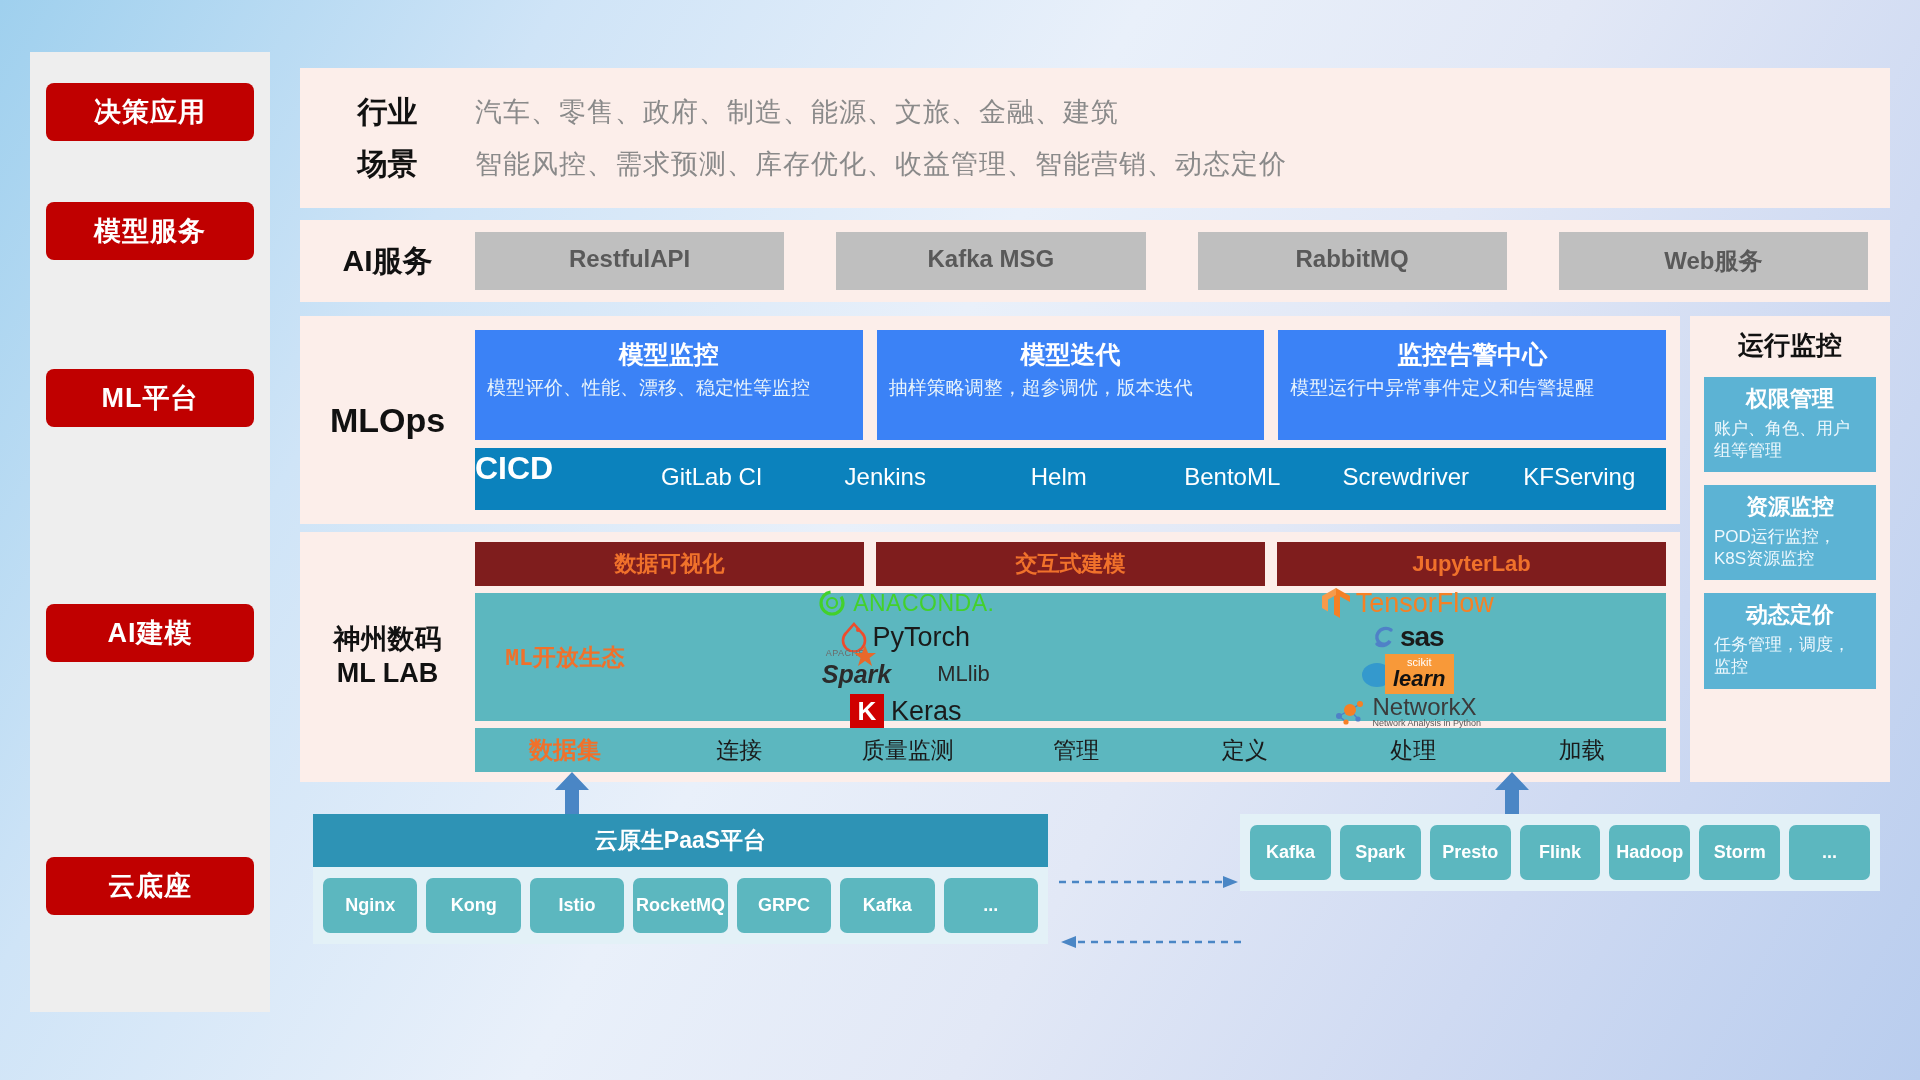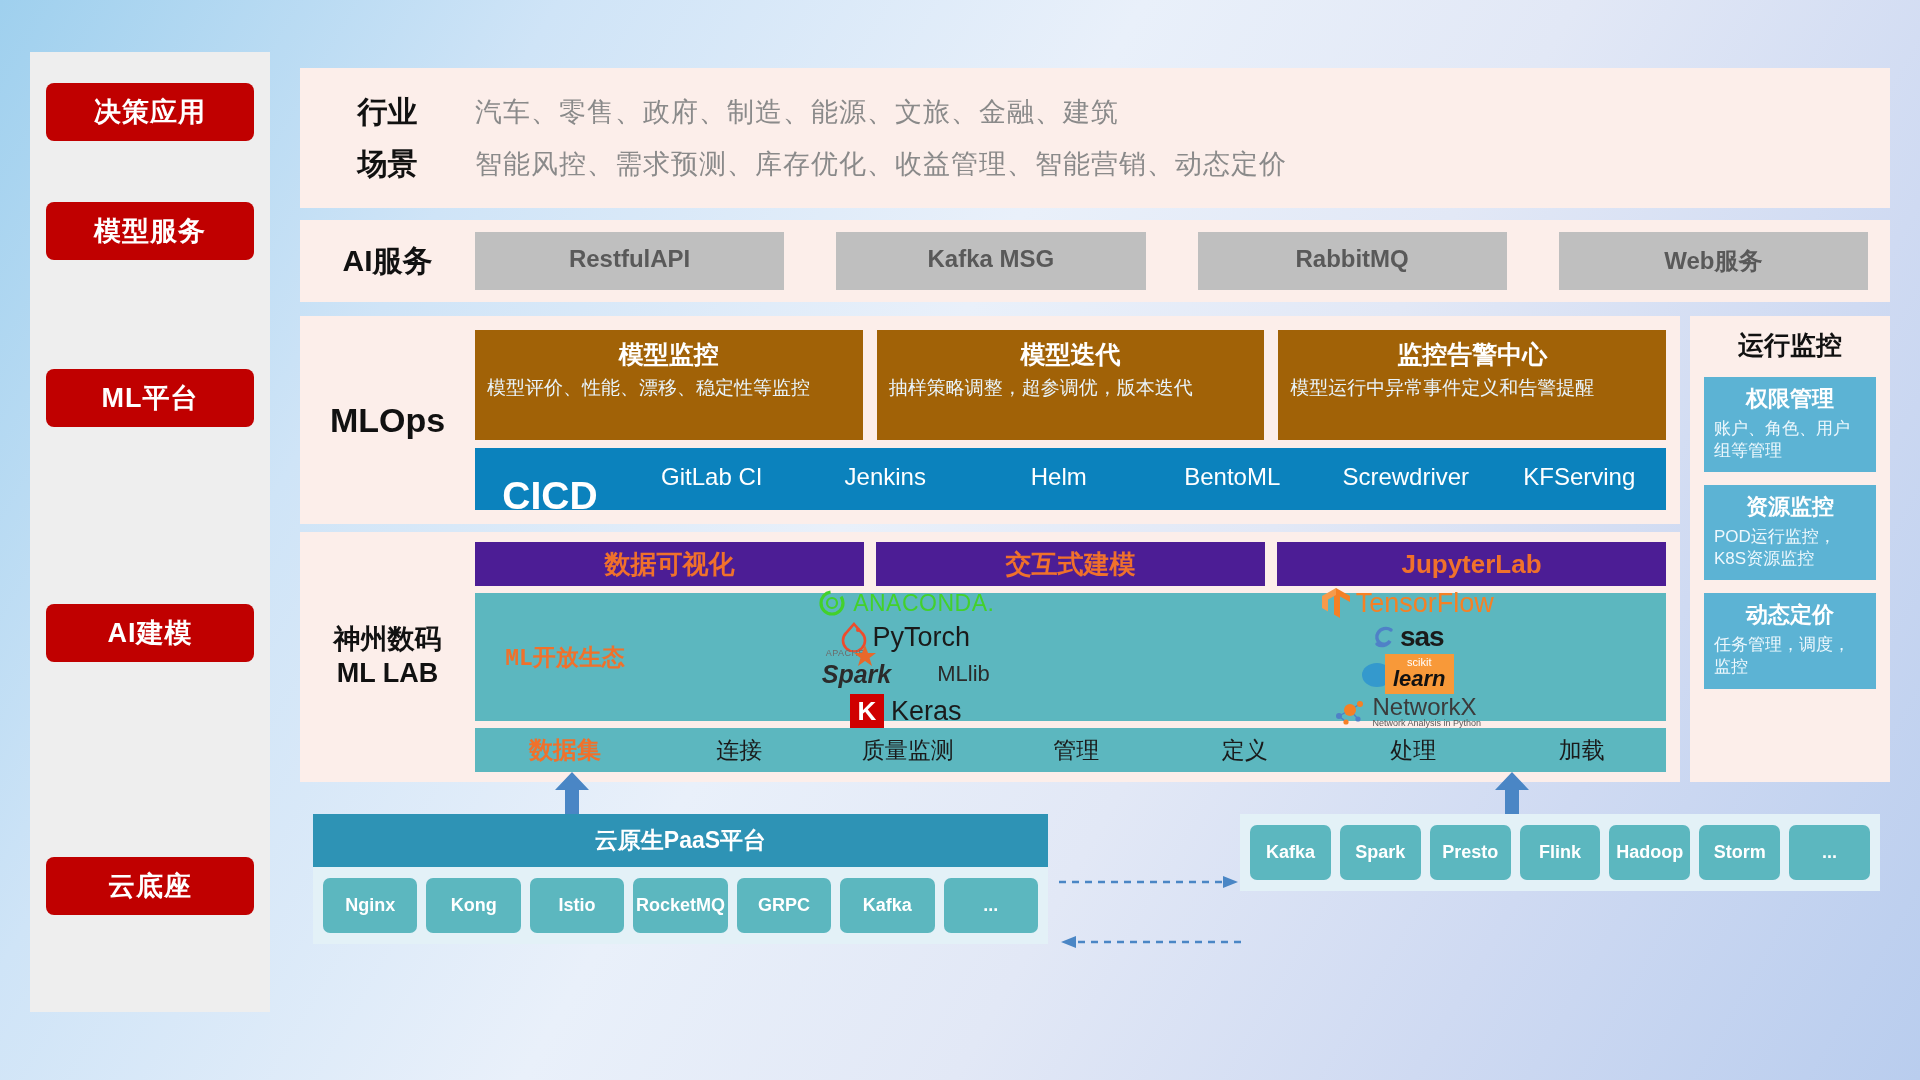--- a/index.html
+++ b/index.html
@@ -48,37 +48,37 @@
   .ai-chip { flex: 1; background: #bfbfbf; color: #595959; font-size: 24px; font-weight: bold;
              text-align: center; padding: 13px 0; }
 
   
   #row-mlops { position: absolute; left: 0; top: 248px; width: 1380px; height: 208px;
                display: flex; align-items: stretch; }
   #mlops-key { width: 175px; display: flex; align-items: center; justify-content: center;
                font-size: 34px; font-weight: bold; color: #111; }
   #mlops-body { flex: 1; padding: 14px 14px 14px 0; display: flex; flex-direction: column; gap: 8px; }
   #mlops-cards { display: flex; gap: 14px; height: 118px; }
-  .mlops-card { flex: 1; background: #a16207; color: #fff; padding: 8px 12px; }
+  .mlops-card { flex: 1; background: #3b82f6; color: #fff; padding: 8px 12px; }
   .mlops-card h4 { font-size: 25px; text-align: center; font-weight: bold; margin-bottom: 5px; }
   .mlops-card p { font-size: 19px; line-height: 1.3; color: #e9f4fb; }
   #cicd-bar { height: 66px; background: #0b82bd; display: flex; align-items: flex-start;
               color: #fff; overflow: hidden; }
-  #cicd-label { width: 150px; text-align: center; font-size: 39px; font-weight: bold; padding-top: 26px; }
+  #cicd-label { width: 150px; text-align: left; font-size: 32px; font-weight: bold; padding-top: 2px; }
   .cicd-item { flex: 1; text-align: center; font-size: 24px; padding-top: 15px;
                line-height: 1.15; word-break: break-all; }
 
   
   #row-lab { position: absolute; left: 0; top: 464px; width: 1380px; height: 250px;
              display: flex; align-items: stretch; }
   #lab-key { width: 175px; display: flex; flex-direction: column; align-items: center;
              justify-content: center; font-size: 27px; font-weight: bold; color: #111; line-height: 1.25; }
   #lab-body { flex: 1; padding: 10px 14px 10px 0; display: flex; flex-direction: column; gap: 7px; }
   #lab-tools { display: flex; gap: 12px; height: 52px; }
-  .lab-tool { flex: 1; background: #4c1d95; color: #f0712b; font-size: 26px; font-weight: bold;
+  .lab-tool { flex: 1; background: #7f1d1d; color: #f0712b; font-size: 22px; font-weight: bold;
               display: flex; align-items: center; justify-content: center; text-align: right; }
   #lab-eco { height: 128px; background: #5cb7bf; display: flex; align-items: center; }
   #eco-label { width: 180px; text-align: center; color: #f0712b; font-size: 23px; font-weight: bold; font-family: Liberation Mono, monospace; }
   #eco-logos { flex: 1; display: grid; grid-template-columns: repeat(2, 1fr); grid-template-rows: 1fr 1fr;
                align-items: center; justify-items: center; padding-right: 8px; }
   #lab-data { height: 52px; background: #5cb7bf; display: flex; align-items: center; }
   #data-label { width: 180px; text-align: center; color: #f0712b; font-size: 24px; font-weight: bold; }
   .data-item { flex: 1; text-align: center; color: #1a1a1a; font-size: 23px; }
 
   

